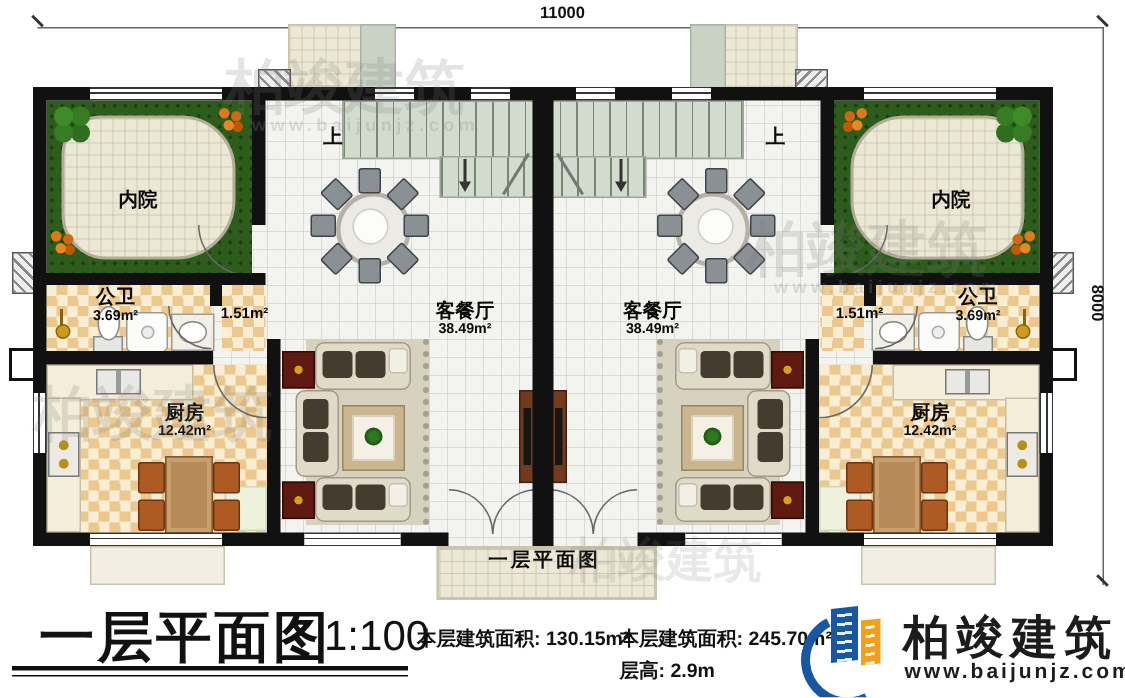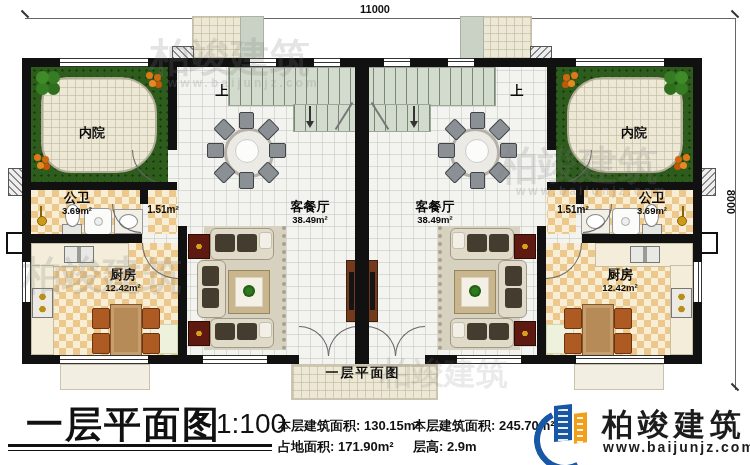--- a/index.html
+++ b/index.html
@@ -331,21 +331,20 @@
   <div class="wm" style="left:22px;top:248px;font-size:40px">柏竣建筑</div>
   <div class="wm" style="left:380px;top:352px;font-size:32px;opacity:.16">柏竣建筑</div>
 
   <div class="tb-title">一层平面图</div>
   <div class="tb-scale">1:100</div>
   <div class="a" style="left:8px;top:444px;width:264px;height:3px;background:#111"></div>
   <div class="a" style="left:8px;top:450px;width:264px;height:1px;background:#111"></div>
 
   <div class="stat" style="left:278px;top:417px"><span>本层建筑面积:</span> <span>130.15m²</span></div>
   <div class="stat" style="left:413px;top:417px"><span>本层建筑面积:</span> <span>245.70m²</span></div>
-  <div class="stat" style="left:278px;top:438px"><span>占地面积:</span> <span>171.90m²</span></div>
   <div class="stat" style="left:413px;top:438px"><span>层高:</span> <span>2.9m</span></div>
 
   <div class="a" style="left:532px;top:399px;width:68px;height:60px">
     <div class="a" style="left:2px;top:10px;width:50px;height:50px;border:6px solid #1857a6;border-top-color:transparent;border-right-color:transparent;border-radius:50%;transform:rotate(18deg)"></div>
     <div class="a" style="left:22px;top:6px;width:18px;height:36px;background:#1857a6;transform:skewY(-6deg);background-image:repeating-linear-gradient(to bottom,rgba(255,255,255,.9) 0 2px,transparent 2px 6px);background-size:10px 100%;background-position:4px 4px;background-repeat:no-repeat"></div>
     <div class="a" style="left:42px;top:14px;width:13px;height:30px;background:#f2a01c;transform:skewY(-6deg);background-image:repeating-linear-gradient(to bottom,rgba(255,255,255,.9) 0 2px,transparent 2px 6px);background-size:6px 100%;background-position:3px 4px;background-repeat:no-repeat"></div>
   </div>
   <div class="brand-name">柏竣建筑</div>
   <div class="brand-url">www.baijunjz.com</div>
 

